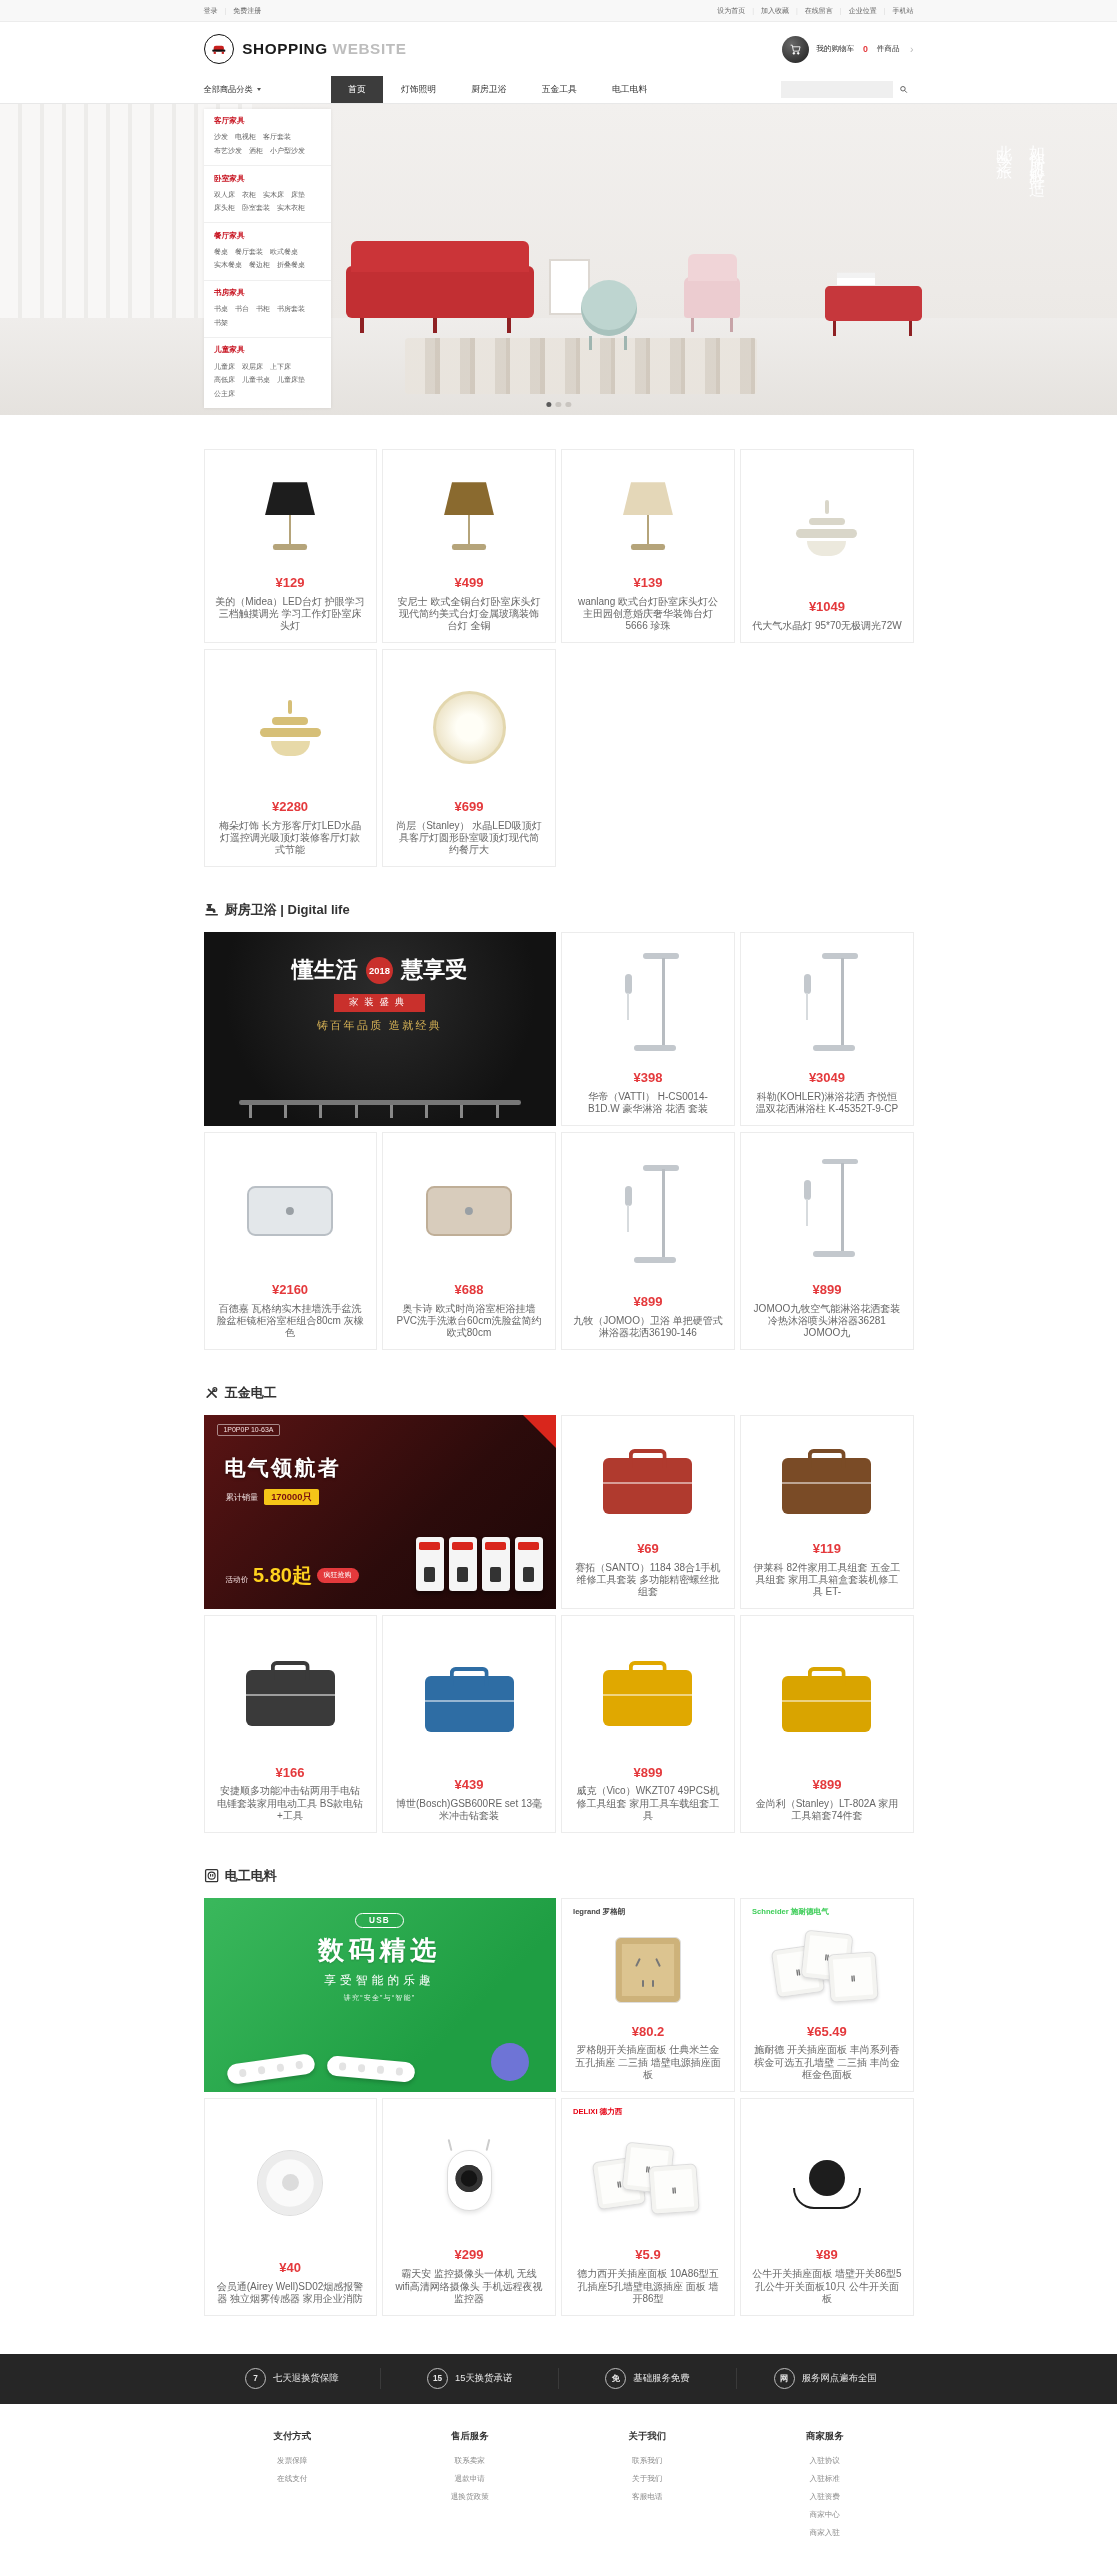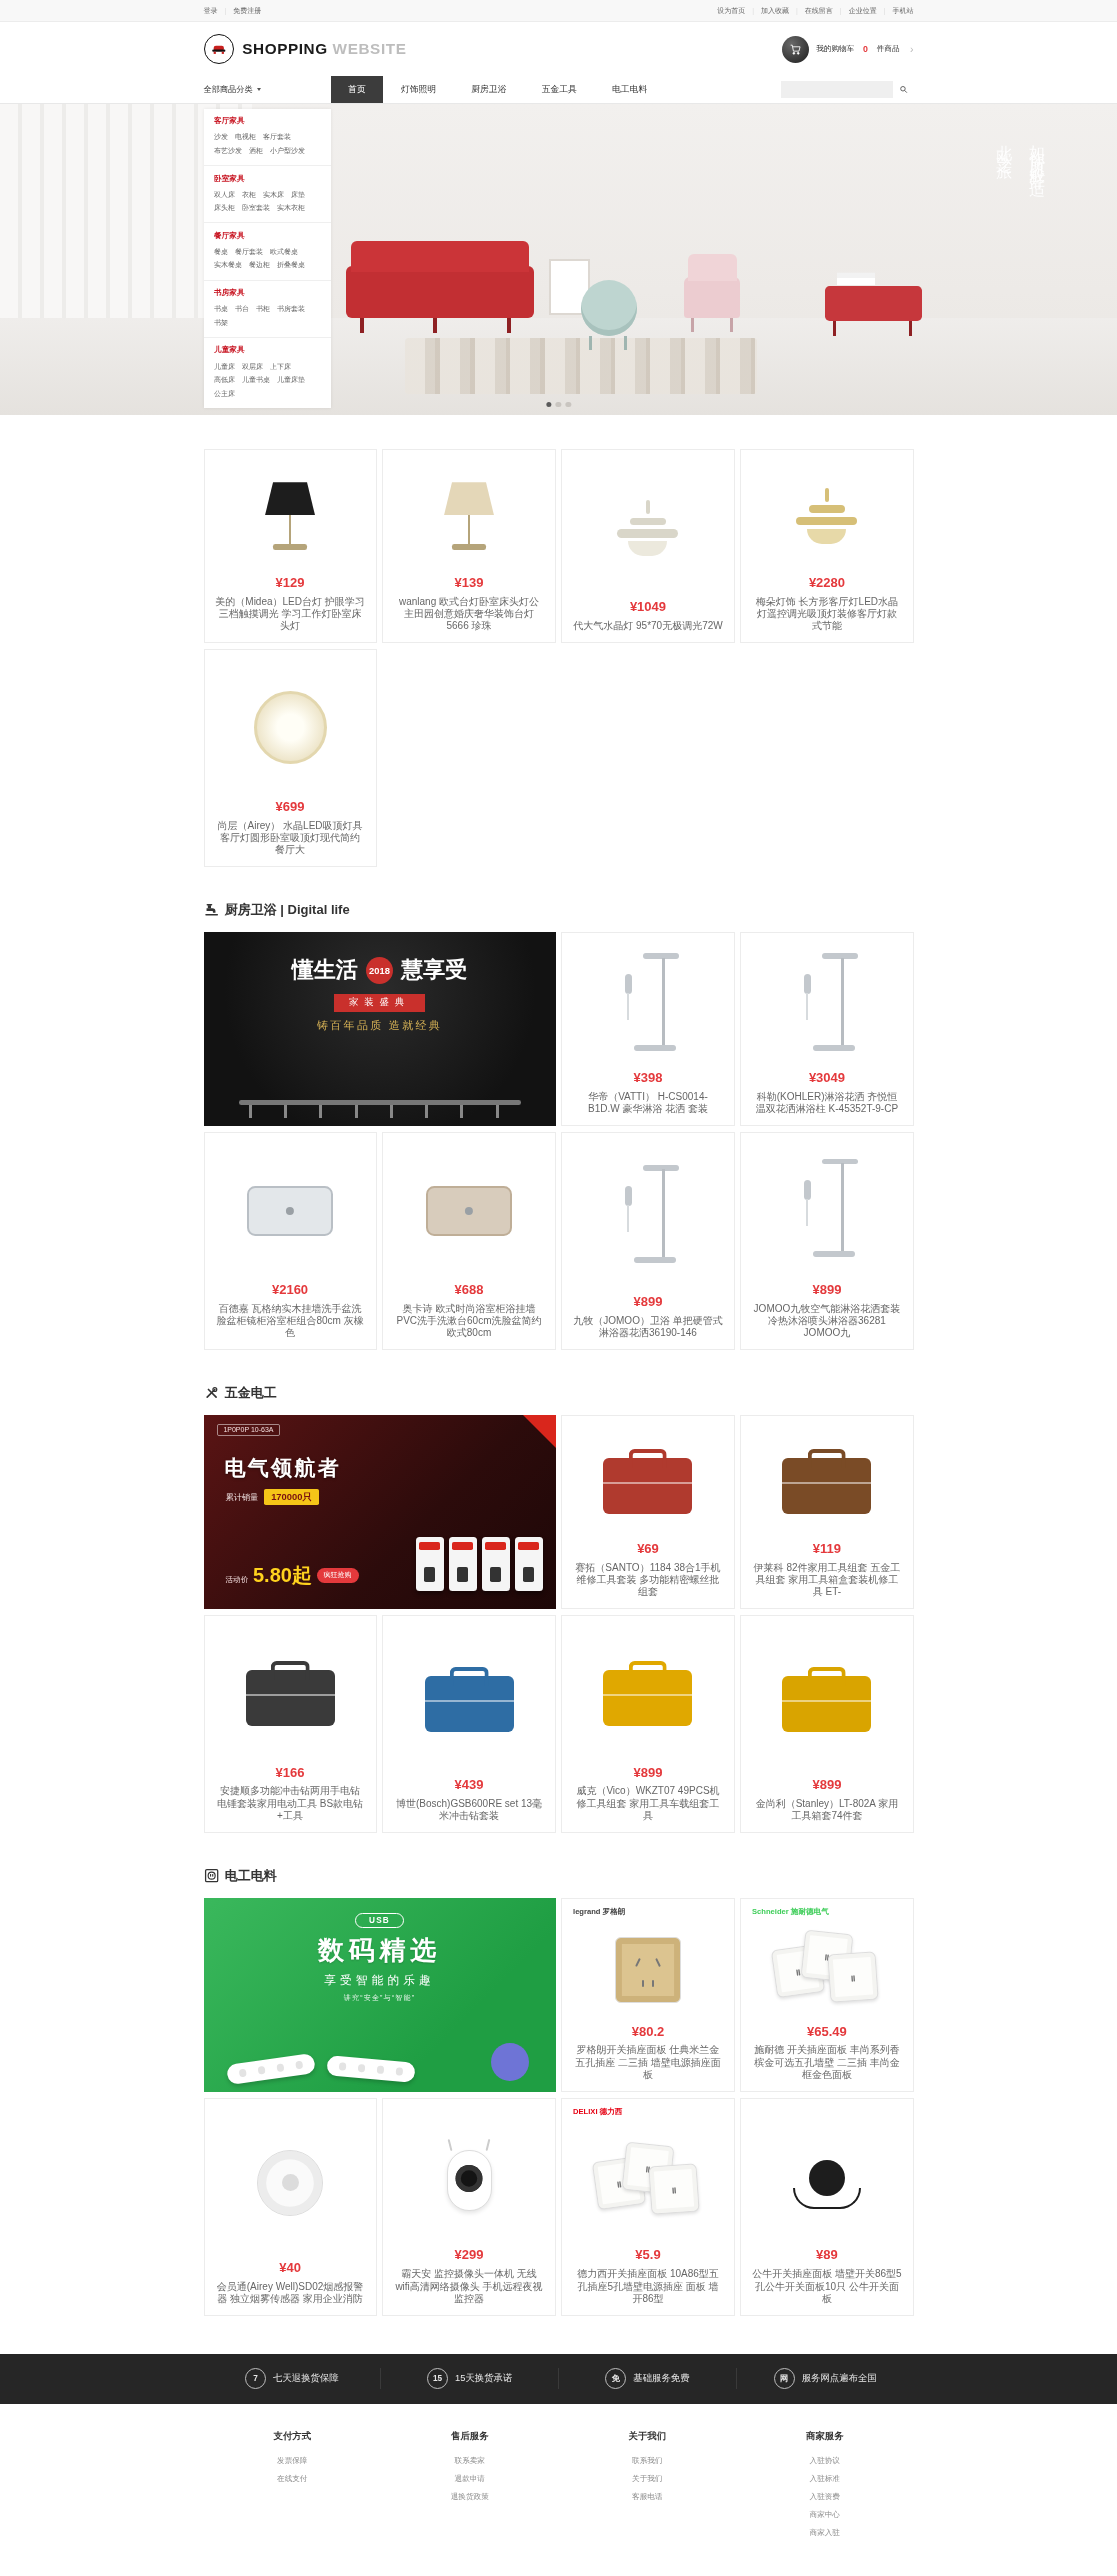--- a/index.html
+++ b/index.html
@@ -330,20 +330,31 @@
             <i class="stem"></i>
             <i class="base"></i>
           </div>
         </div>
       <div class="price">¥129</div>
       <div class="pname">美的（Midea）LED台灯 护眼学习三档触摸调光 学习工作灯卧室床头灯</div>
     </div>
     <div class="card">
       <div class="card-img">
           <div class="ph lamp">
+            <i class="shade" style="background:#8a6a2f"></i>
+            <i class="stem"></i>
+            <i class="base"></i>
+          </div>
+        </div>
+      <div class="price">¥499</div>
+      <div class="pname">安尼士 欧式全铜台灯卧室床头灯 现代简约美式台灯金属玻璃装饰台灯 全铜</div>
+    </div>
+    <div class="card">
+      <div class="card-img">
+          <div class="ph lamp">
             <i class="shade" style="background:#e4d7b8"></i>
             <i class="stem"></i>
             <i class="base"></i>
           </div>
         </div>
       <div class="price">¥139</div>
       <div class="pname">wanlang 欧式台灯卧室床头灯公主田园创意婚庆奢华装饰台灯 5666 珍珠</div>
     </div>
     <div class="card">
       <div class="card-img">
@@ -367,21 +378,21 @@
           </div>
         </div>
       <div class="price">¥2280</div>
       <div class="pname">梅朵灯饰 长方形客厅灯LED水晶灯遥控调光吸顶灯装修客厅灯款式节能</div>
     </div>
     <div class="card">
       <div class="card-img">
           <div class="ph ceil"></div>
         </div>
       <div class="price">¥699</div>
-      <div class="pname">尚层（Airey） 水晶LED吸顶灯具客厅灯圆形卧室吸顶灯现代简约餐厅大</div>
+      <div class="pname">尚层（Stanley） 水晶LED吸顶灯具客厅灯圆形卧室吸顶灯现代简约餐厅大</div>
     </div>
   </div>
 </div>
 
 <div class="section">
   <div class="sec-head">
     <svg width="15.3" height="15.3" viewBox="0 0 24 24">
         <path d="M4 10h9a5 5 0 0 1 5 5v2h-4v-2a1 1 0 0 0-1-1H4z" fill="#333"></path>
         <rect x="6" y="5" width="5" height="5" fill="#333"></rect>
         <rect x="4" y="3" width="9" height="2.4" rx="1.2" fill="#333"></rect>

